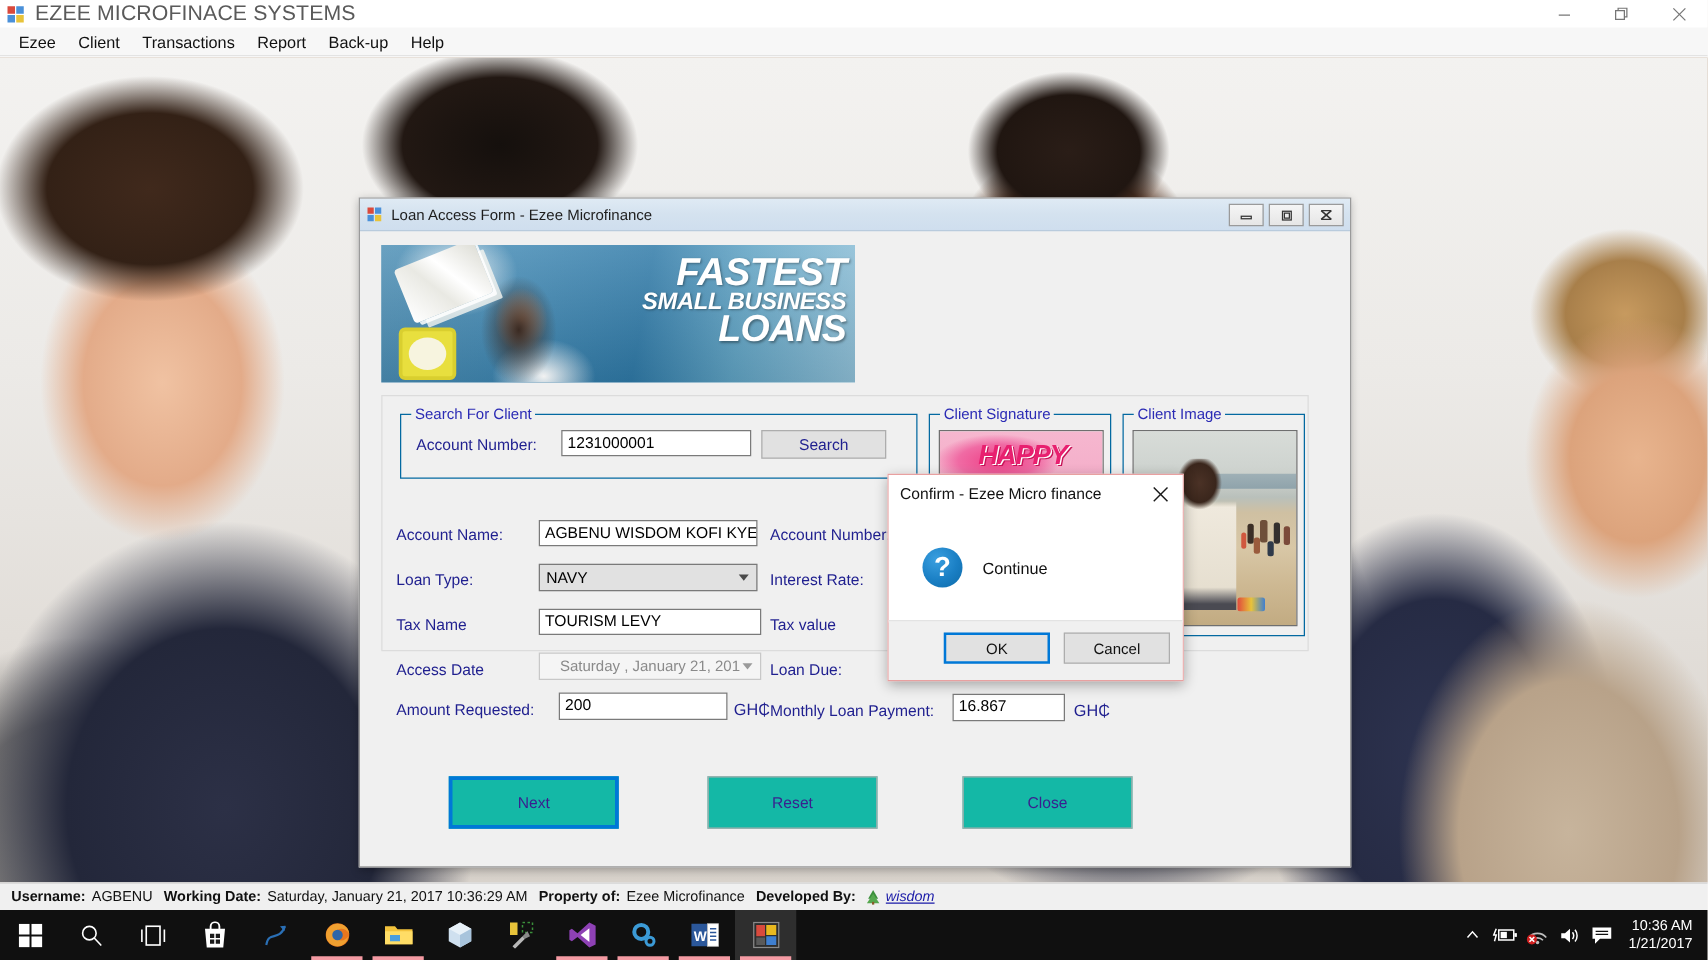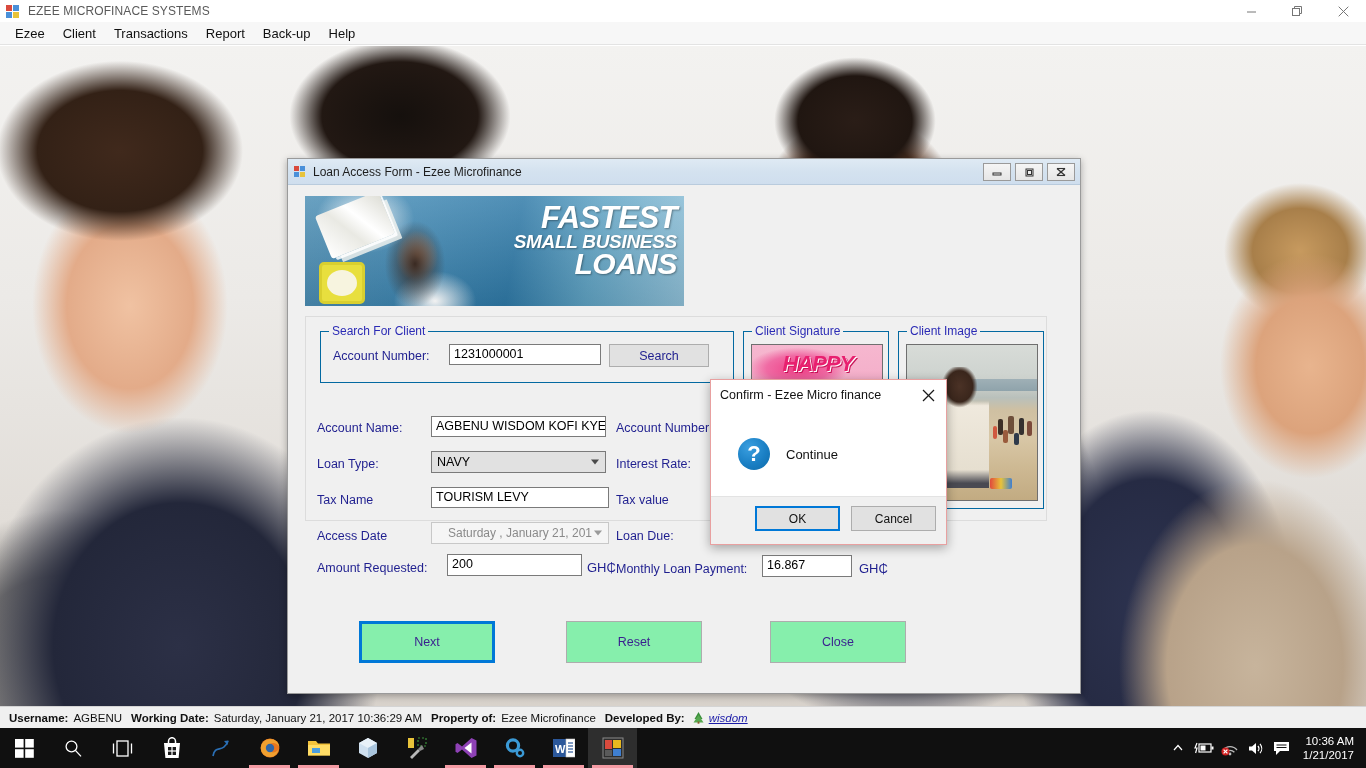--- a/index.html
+++ b/index.html
@@ -24,21 +24,21 @@
     width: 1366px; height: 22px;
     background: #ffffff;
     display: flex; align-items: center;
   }
   #titlebar-icon {
     width: 16px; height: 16px; margin-left: 6px; margin-right: 6px;
     position: relative; flex: none;
   }
   .winicon-sq { position: absolute; }
   #title-text {
-    font-size: 12px; color: #5a5a5a; letter-spacing: .1px;
+    font-size: 17px; color: #5a5a5a; letter-spacing: .1px;
     white-space: nowrap;
   }
   #titlebar-controls {
     position: absolute; right: 0; top: 0; height: 22px;
     display: flex;
   }
   .tb-btn {
     width: 46px; height: 22px;
     display: flex; align-items: center; justify-content: center;
     color: #767676; font-size: 12px;
@@ -303,21 +303,21 @@
       radial-gradient(ellipse 20px 22px at 50% 14%, #5d4030 0%, rgba(93,64,48,0) 80%),
       linear-gradient(180deg, rgba(0,0,0,0) 28%, #efe9dd 32%, #e6dfd0 85%, #4a4a52 96%);
   }
   .crowd-dot {
     position: absolute; border-radius: 2px;
   }
 
   
   .bigbtn {
     position: absolute;
-    background: #86efac;
+    background: #14b8a6;
     border: 1px solid #adadad;
     font-size: 12.5px; color: #3a1f8f;
     display: flex; align-items: center; justify-content: center;
   }
   .bigbtn.focused { border: 3px solid #0078d7; }
 
   
   #confirm-dialog {
     position: absolute; left: 710px; top: 333px;
     width: 237px; height: 166px;

